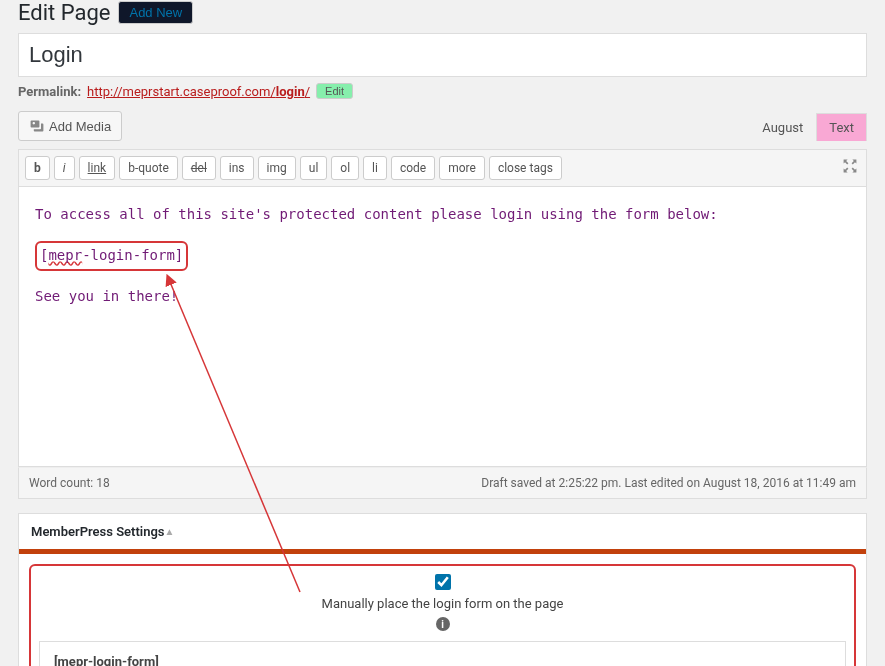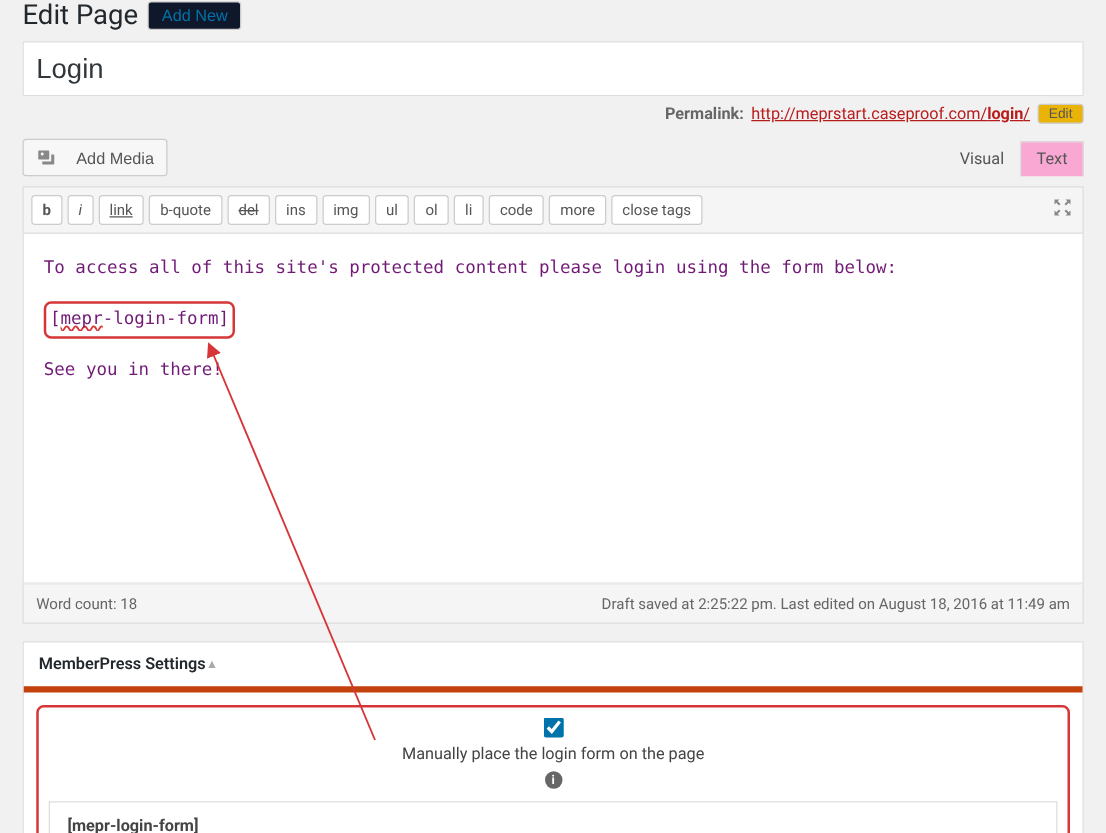--- a/index.html
+++ b/index.html
@@ -2,27 +2,27 @@
 <html><head>
   <meta charset="utf-8">
   <style>
     * { box-sizing: border-box; margin: 0; padding: 0; }
     body { font-family: -apple-system, BlinkMacSystemFont, "Segoe UI", Roboto, sans-serif; background: #f1f1f1; width: 885px; font-size: 13px; color: #444; }
     .page-header { display: flex; align-items: center; padding: 0 0 8px 18px; }
     .page-header h1 { font-size: 22px; font-weight: 400; color: #23282d; margin-right: 8px; }
     .add-new-btn { border: 1px solid #ccc; background: #0f172a; color: #0073aa; padding: 3px 10px; border-radius: 3px; font-size: 13px; cursor: pointer; }
     .title-box { margin: 0 18px 6px 18px; }
     .title-input { width: 100%; font-size: 22px; font-weight: 400; color: #32373c; padding: 8px 10px; border: 1px solid #ddd; background: #fff; }
-    .permalink-row { margin: 0 18px 12px 18px; font-size: 13px; color: #666; display: flex; align-items: center; gap: 6px; justify-content: flex-end; }
+    .permalink-row { margin: 0 18px 12px 18px; font-size: 13px; color: #666; display: flex; align-items: center; gap: 6px; }
     .permalink-row a { color: #b91c1c; text-decoration: underline; }
     .permalink-row a b { font-weight: bold; }
-    .edit-slug-btn { border: 1px solid #ccc; background: #eab308; padding: 1px 8px; border-radius: 3px; font-size: 11px; cursor: pointer; color: #555; }
+    .edit-slug-btn { border: 1px solid #ccc; background: #86efac; padding: 1px 8px; border-radius: 3px; font-size: 11px; cursor: pointer; color: #555; }
     .editor-wrap { margin: 0 18px; }
     .add-media-row { display: flex; justify-content: space-between; align-items: flex-end; margin-bottom: 8px; }
-    .add-media-btn { border: 1px solid #ccc; background: #f7f7f7; padding: 6px 10px; border-radius: 3px; font-size: 13px; cursor: pointer; display: inline-flex; align-items: center; gap: 16px; color: #555; }
+    .add-media-btn { border: 1px solid #ccc; background: #f7f7f7; padding: 6px 10px; border-radius: 3px; font-size: 13px; cursor: pointer; display: inline-flex; align-items: center; gap: 4px; color: #555; }
     .editor-tabs { display: flex; }
     .editor-tab { padding: 6px 12px; font-size: 13px; color: #555; cursor: pointer; border: 1px solid #ddd; border-bottom: none; background: #ebebeb; }
     .editor-tab.active { background: #f9a8d4; }
     .editor-tab:not(.active) { border-color: transparent; background: transparent; }
     .toolbar { background: #f5f5f5; border: 1px solid #ddd; padding: 6px; display: flex; align-items: center; gap: 4px; flex-wrap: wrap; position: relative; }
     .tb-btn { border: 1px solid #ccc; background: #fff; padding: 4px 8px; border-radius: 3px; font-size: 12px; cursor: pointer; color: #555; font-family: inherit; }
     .tb-btn.b { font-weight: bold; }
     .tb-btn.i { font-style: italic; }
     .tb-btn.link-b { text-decoration: underline; }
     .tb-btn.del-b { text-decoration: line-through; }
@@ -65,21 +65,21 @@
 
   <div class="editor-wrap">
     <div class="add-media-row">
       <button class="add-media-btn">
         <svg width="16" height="16" viewBox="0 0 20 20" fill="#888">
             <path d="M13 11V4c0-.55-.45-1-1-1H3c-.55 0-1 .45-1 1v7c0 .55.45 1 1 1h9c.55 0 1-.45 1-1zM6 5c.83 0 1.5.67 1.5 1.5S6.83 8 6 8s-1.5-.67-1.5-1.5S5.17 5 6 5zm6 5.5L9.5 7 7 10l-1.5-1.5L4 10.5h8zM17 7h-2v6c0 .55-.45 1-1 1H6v2c0 .55.45 1 1 1h10c.55 0 1-.45 1-1V8c0-.55-.45-1-1-1z"></path>
           </svg>
         <span>Add Media</span>
       </button>
       <div class="editor-tabs">
-        <div class="editor-tab">Visual</div>
+        <div class="editor-tab">August</div>
         <div class="editor-tab active">Text</div>
       </div>
     </div>
 
     <div class="toolbar">
       <button class="tb-btn b">b</button>
       <button class="tb-btn i">i</button>
       <button class="tb-btn link-b">link</button>
       <button class="tb-btn">b-quote</button>
       <button class="tb-btn del-b">del</button>

